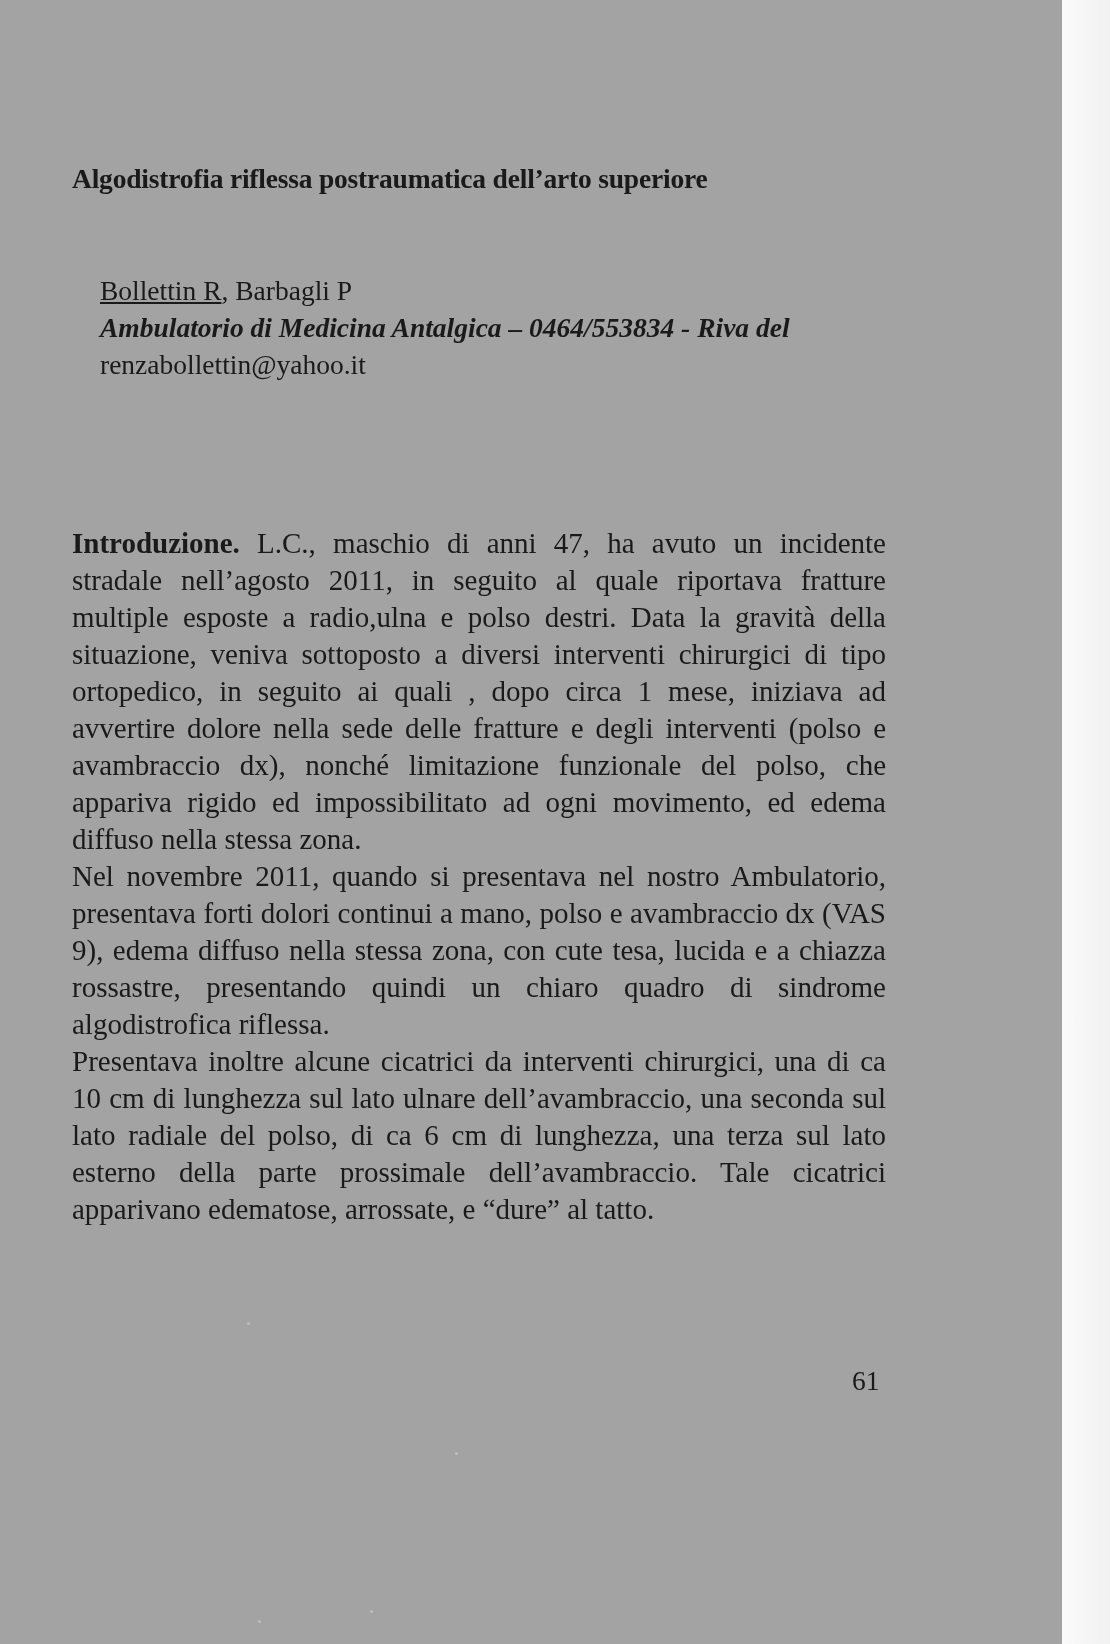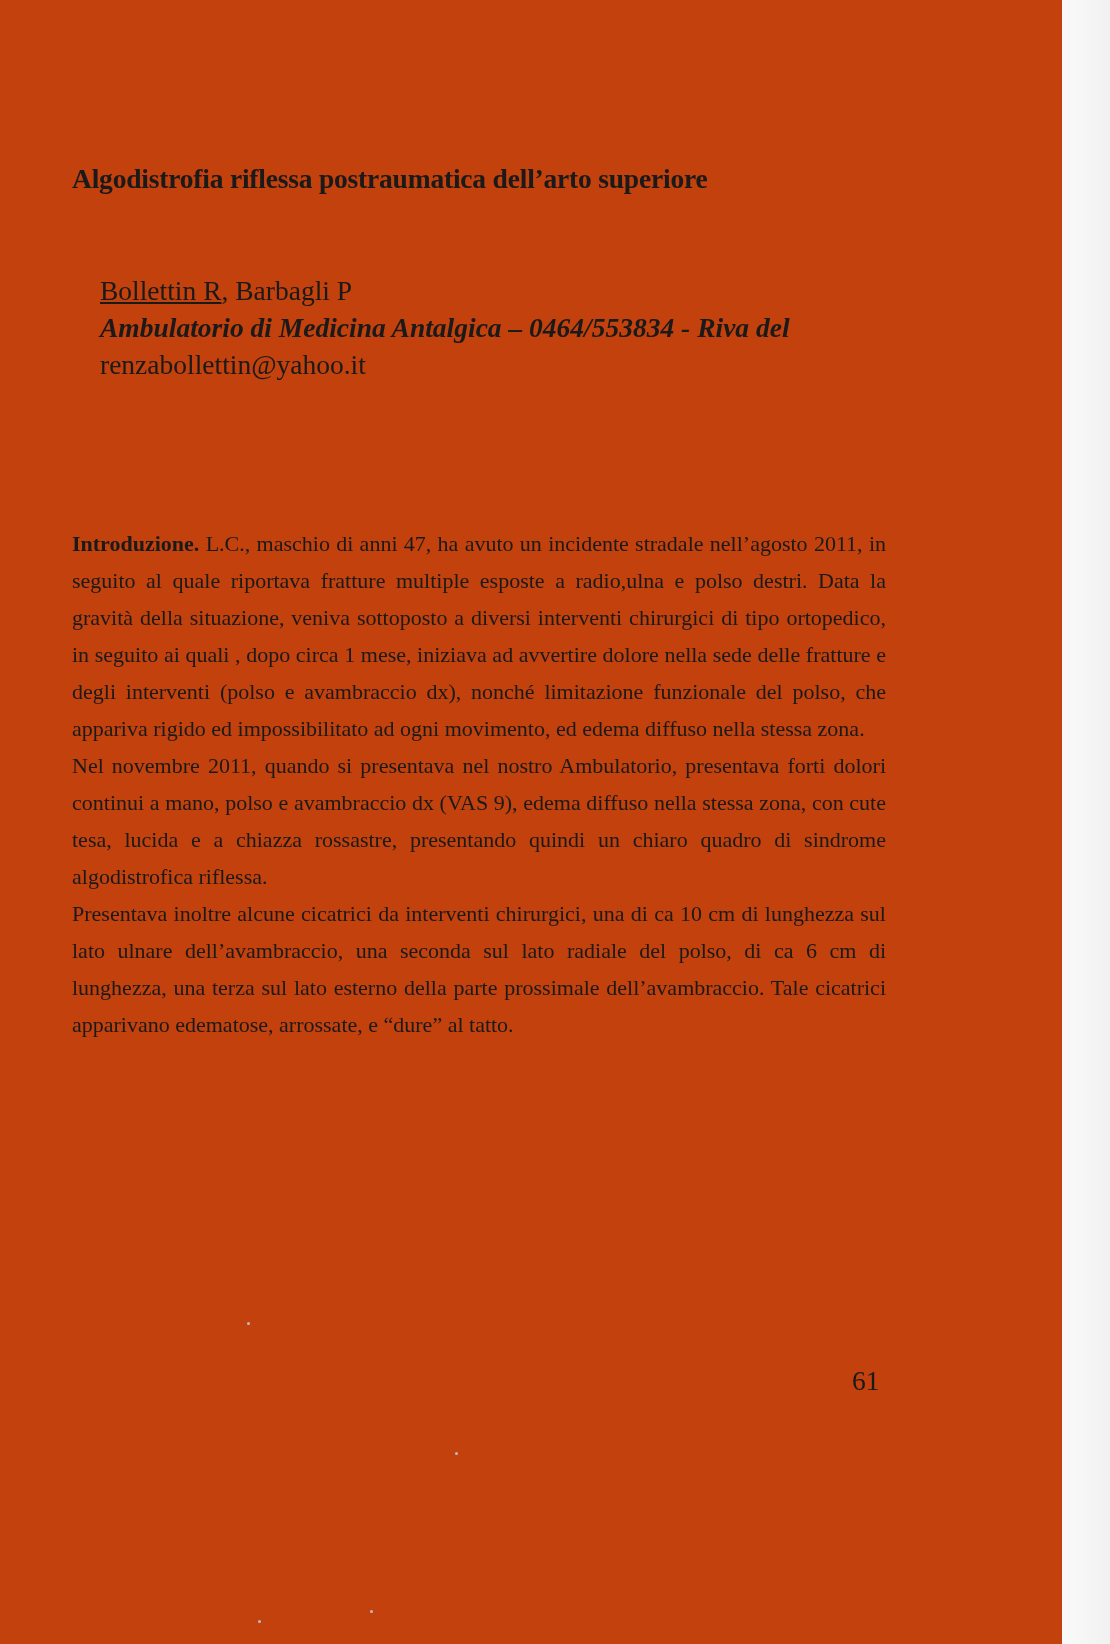--- a/index.html
+++ b/index.html
@@ -12,21 +12,21 @@
       background: #ffffff;
       position: relative;
       overflow: hidden;
       font-family: "Liberation Serif", serif;
       color: #1a1a1a;
     }
     .page {
       position: absolute;
       left: 0; top: 0;
       width: 1110px; height: 1644px;
-      background: #c2410c;
+      background: #a3a3a3;
     }
     .right-edge {
       position: absolute;
       top: 0; right: 0;
       width: 48px; height: 1644px;
       background: linear-gradient(to right, #fafafa, #f1f1f1);
     }
     .content {
       position: absolute;
       left: 72px;
@@ -52,21 +52,21 @@
       line-height: 37px;
     }
     .authors .line { white-space: nowrap; margin-left: 28px; }
     .underline { text-decoration: underline; }
     .italic { font-style: italic; font-weight: bold; }
     .body-text {
       position: absolute;
       left: 0;
       top: 525px;
       width: 814px;
-      font-size: 22px;
+      font-size: 29px;
       line-height: 37px;
     }
     .body-text p {
       margin: 0;
       text-align: justify;
     }
     .body-text p.last-line-left { text-align-last: left; }
     .bold { font-weight: bold; }
     .page-number {
       position: absolute;

